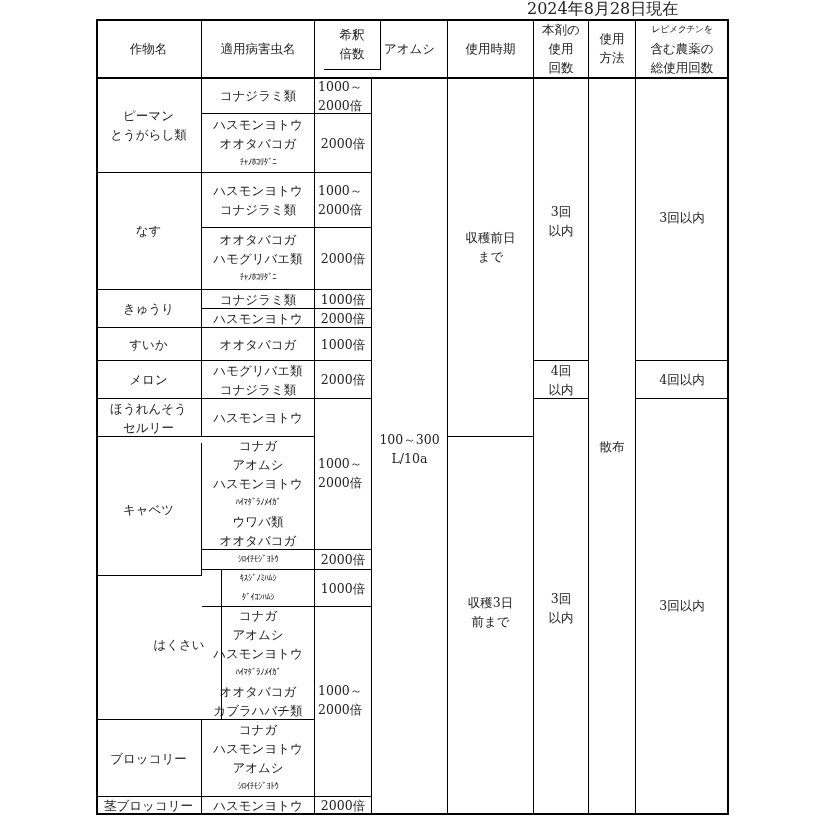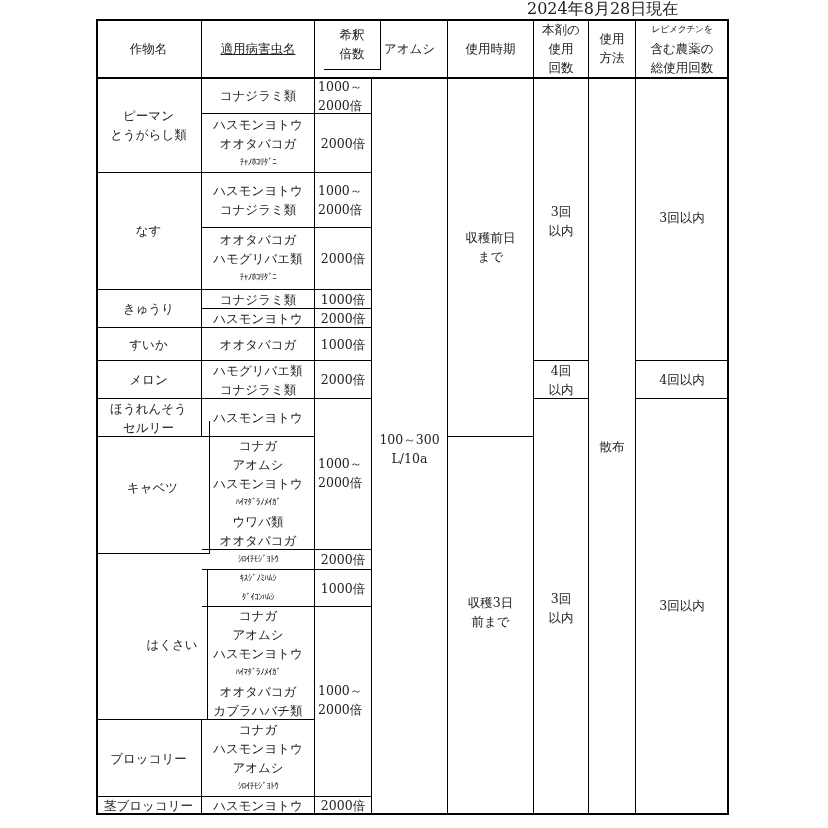--- a/index.html
+++ b/index.html
@@ -12,21 +12,21 @@
   .hdrline{position:absolute;left:96px;top:77px;width:633px;height:2px;background:#000;}
 </style>
 </head>
 <body>
 
 <div class="date">2024年8月28日現在</div>
 <div id="table">
     <div class="cell" style="left: 96px; width: 106px; top: 19px; height: 59px;">
       <span class="ln">作物名</span>
     </div>
-    <div class="cell" style="left: 202px; width: 113px; top: 19px; height: 59px; text-decoration: underline;">
+    <div class="cell" style="left: 202px; width: 113px; top: 19px; height: 59px;">
       <span class="ln">適用病害虫名</span>
     </div>
     <div class="cell" style="left: 324px; width: 57px; top: 19px; height: 51px;">
       <span class="ln">希釈</span>
       <span class="ln">倍数</span>
     </div>
     <div class="cell" style="left: 372px; width: 76px; top: 19px; height: 59px;">
       <span class="ln">アオムシ</span>
     </div>
     <div class="cell" style="left: 448px; width: 86px; top: 19px; height: 59px;">
@@ -122,38 +122,38 @@
       <span class="ln">ほうれんそう</span>
       <span class="ln">セルリー</span>
     </div>
     <div class="cell" style="left: 202px; width: 113px; top: 399px; height: 38px;">
       <span class="ln">ハスモンヨトウ</span>
     </div>
     <div class="cell" style="left: 315px; width: 57px; top: 399px; height: 151px; justify-content: flex-start; padding-top: 55px; align-items: flex-start; padding-left: 3px;">
       <span class="ln">1000～</span>
       <span class="ln">2000倍</span>
     </div>
-    <div class="cell" style="left: 96px; width: 114px; top: 421px; height: 133px;">
+    <div class="cell" style="left: 96px; width: 106px; top: 443px; height: 133px;">
       <span class="ln">キャベツ</span>
     </div>
     <div class="cell" style="left: 202px; width: 113px; top: 437px; height: 113px;">
       <span class="ln">コナガ</span>
       <span class="ln">アオムシ</span>
       <span class="ln">ハスモンヨトウ</span>
       <span class="ln small">ﾊｲﾏﾀﾞﾗﾉﾒｲｶﾞ</span>
       <span class="ln">ウワバ類</span>
       <span class="ln">オオタバコガ</span>
     </div>
     <div class="cell" style="left: 202px; width: 113px; top: 550px; height: 20px;">
       <span class="ln small">ｼﾛｲﾁﾓｼﾞﾖﾄｳ</span>
     </div>
     <div class="cell" style="left: 315px; width: 57px; top: 550px; height: 20px;">
       <span class="ln">2000倍</span>
     </div>
-    <div class="cell" style="left: 96px; width: 112px; top: 570px; height: 150px; padding-left: 41px;">
+    <div class="cell" style="left: 96px; width: 126px; top: 570px; height: 150px; padding-left: 41px;">
       <span class="ln">はくさい</span>
     </div>
     <div class="cell" style="left: 202px; width: 113px; top: 570px; height: 37px;">
       <span class="ln small">ｷｽｼﾞﾉﾐﾊﾑｼ</span>
       <span class="ln small">ﾀﾞｲｺﾝﾊﾑｼ</span>
     </div>
     <div class="cell" style="left: 315px; width: 57px; top: 570px; height: 37px;">
       <span class="ln">1000倍</span>
     </div>
     <div class="cell" style="left: 202px; width: 113px; top: 607px; height: 113px;">

